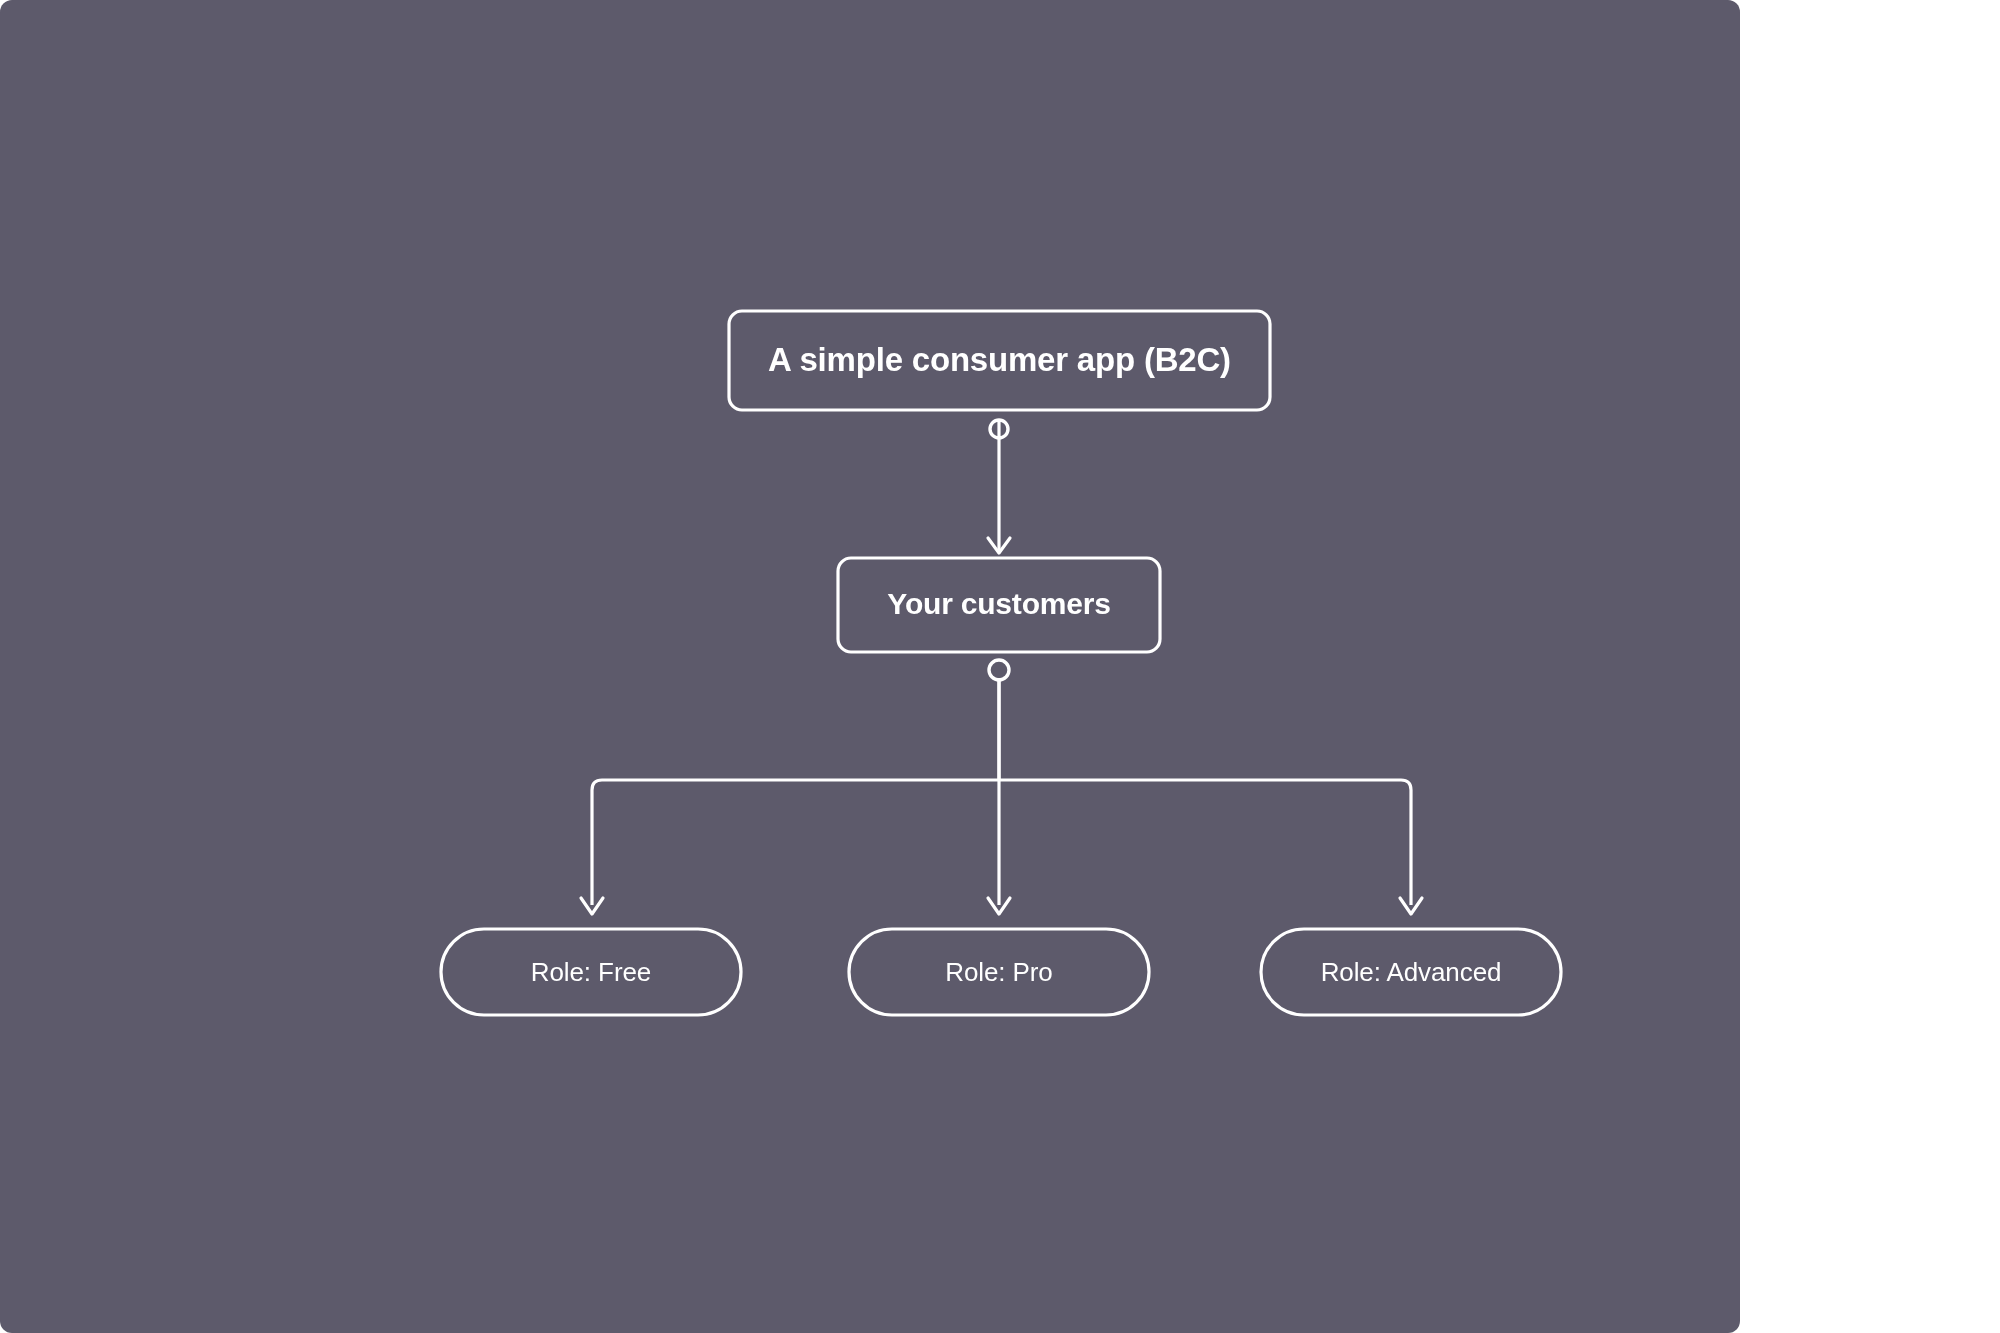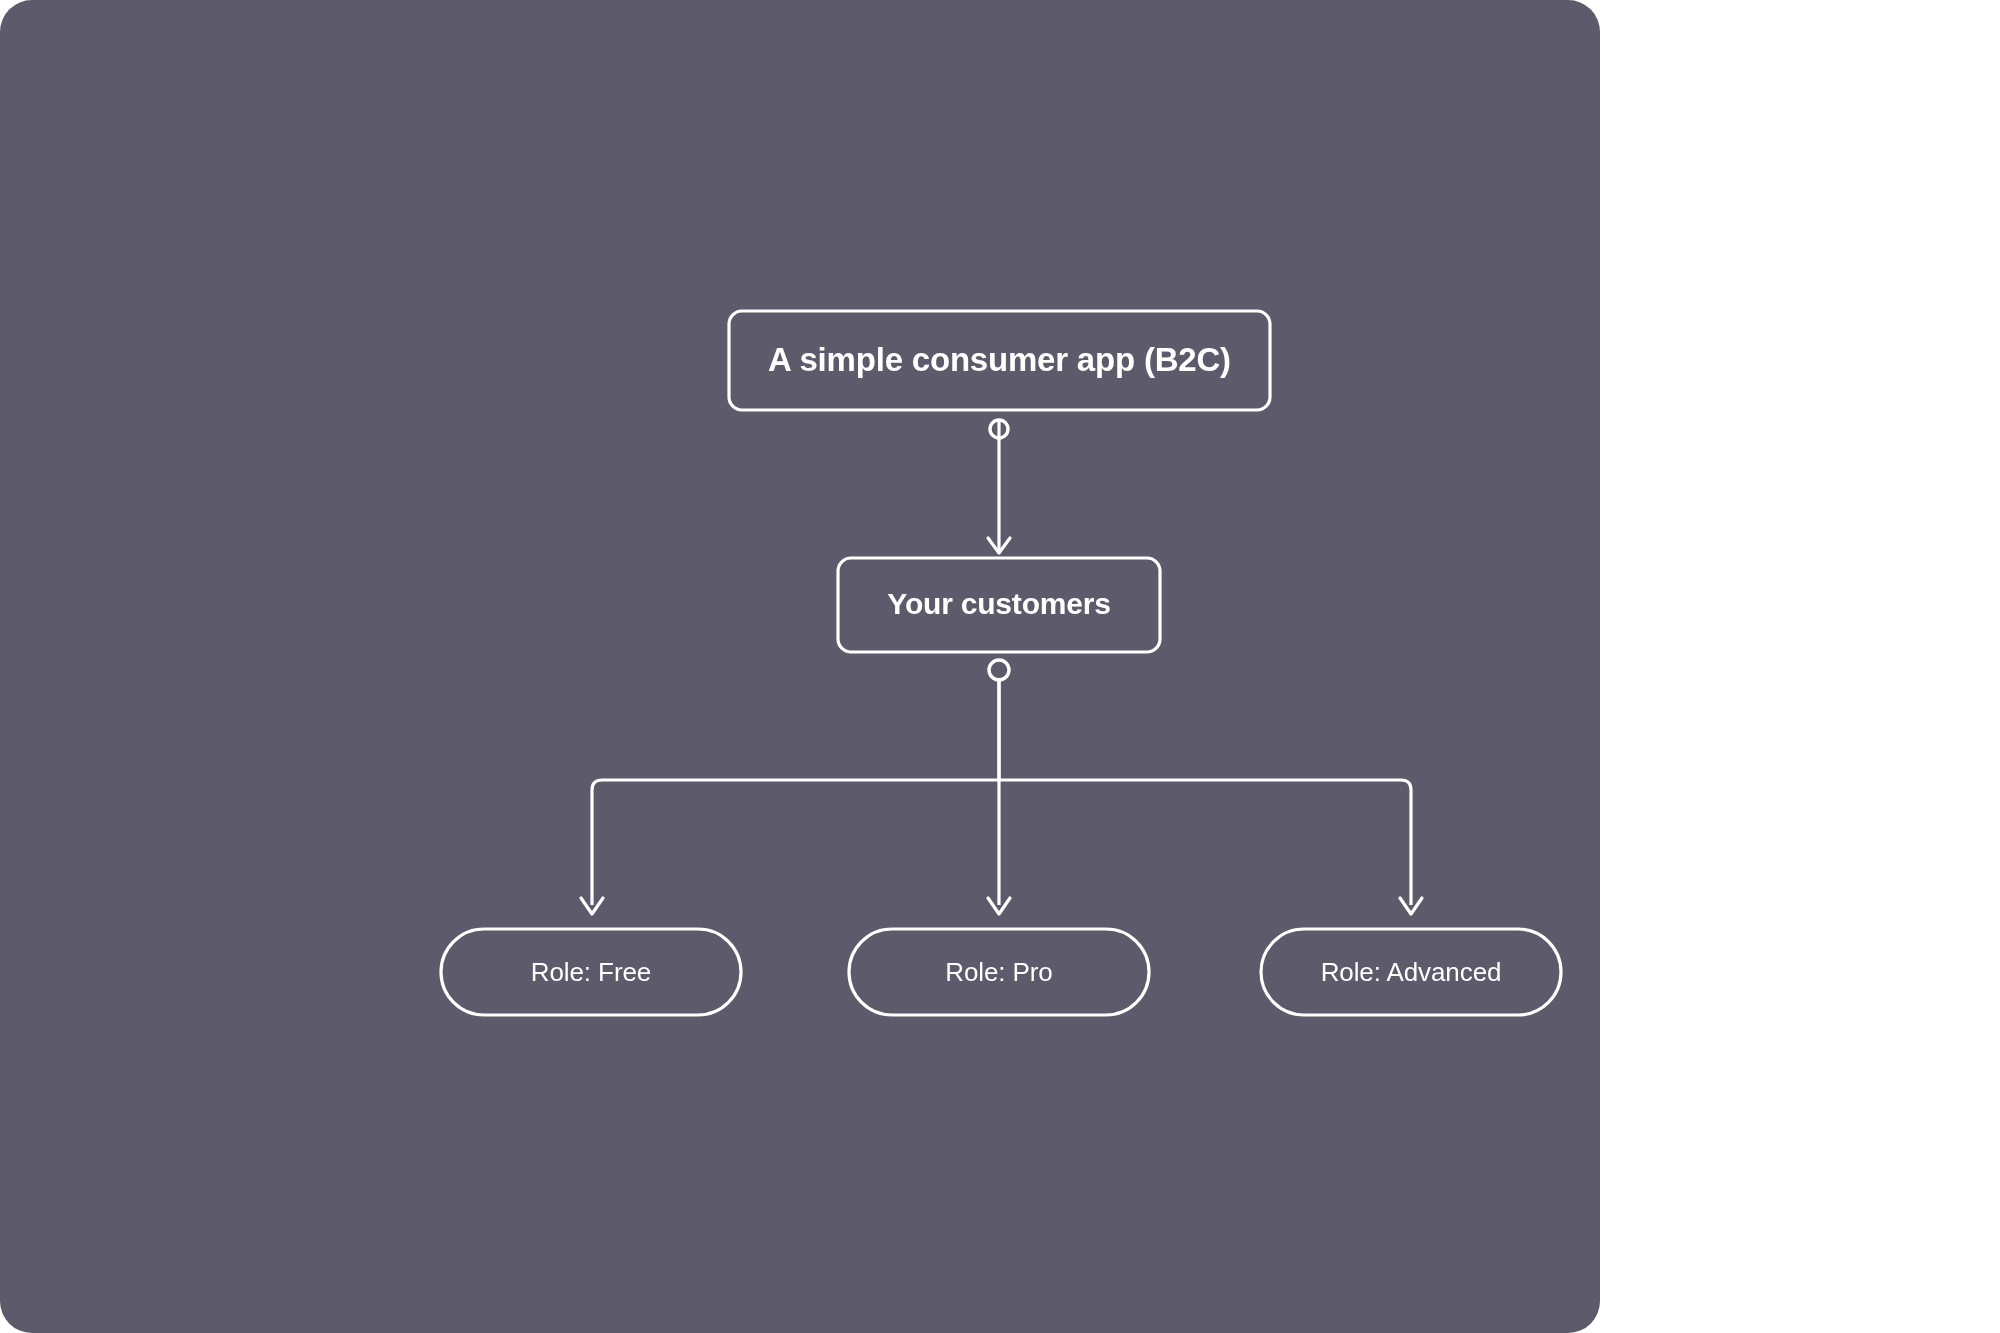--- a/index.html
+++ b/index.html
@@ -8,24 +8,24 @@
     background: #ffffff;
   }
   body {
     width: 2000px;
     height: 1333px;
     overflow: hidden;
     font-family: "Liberation Sans", sans-serif;
   }
   #canvas {
     position: relative;
-    width: 1600px;
+    width: 1740px;
     height: 1333px;
     background: #5d5a6b;
-    border-radius: 32px;
+    border-radius: 12px;
     overflow: hidden;
   }
   #diagram-svg {
     position: absolute;
     inset: 0;
     width: 2000px;
     height: 1333px;
     display: block;
   }
   .node-label {

